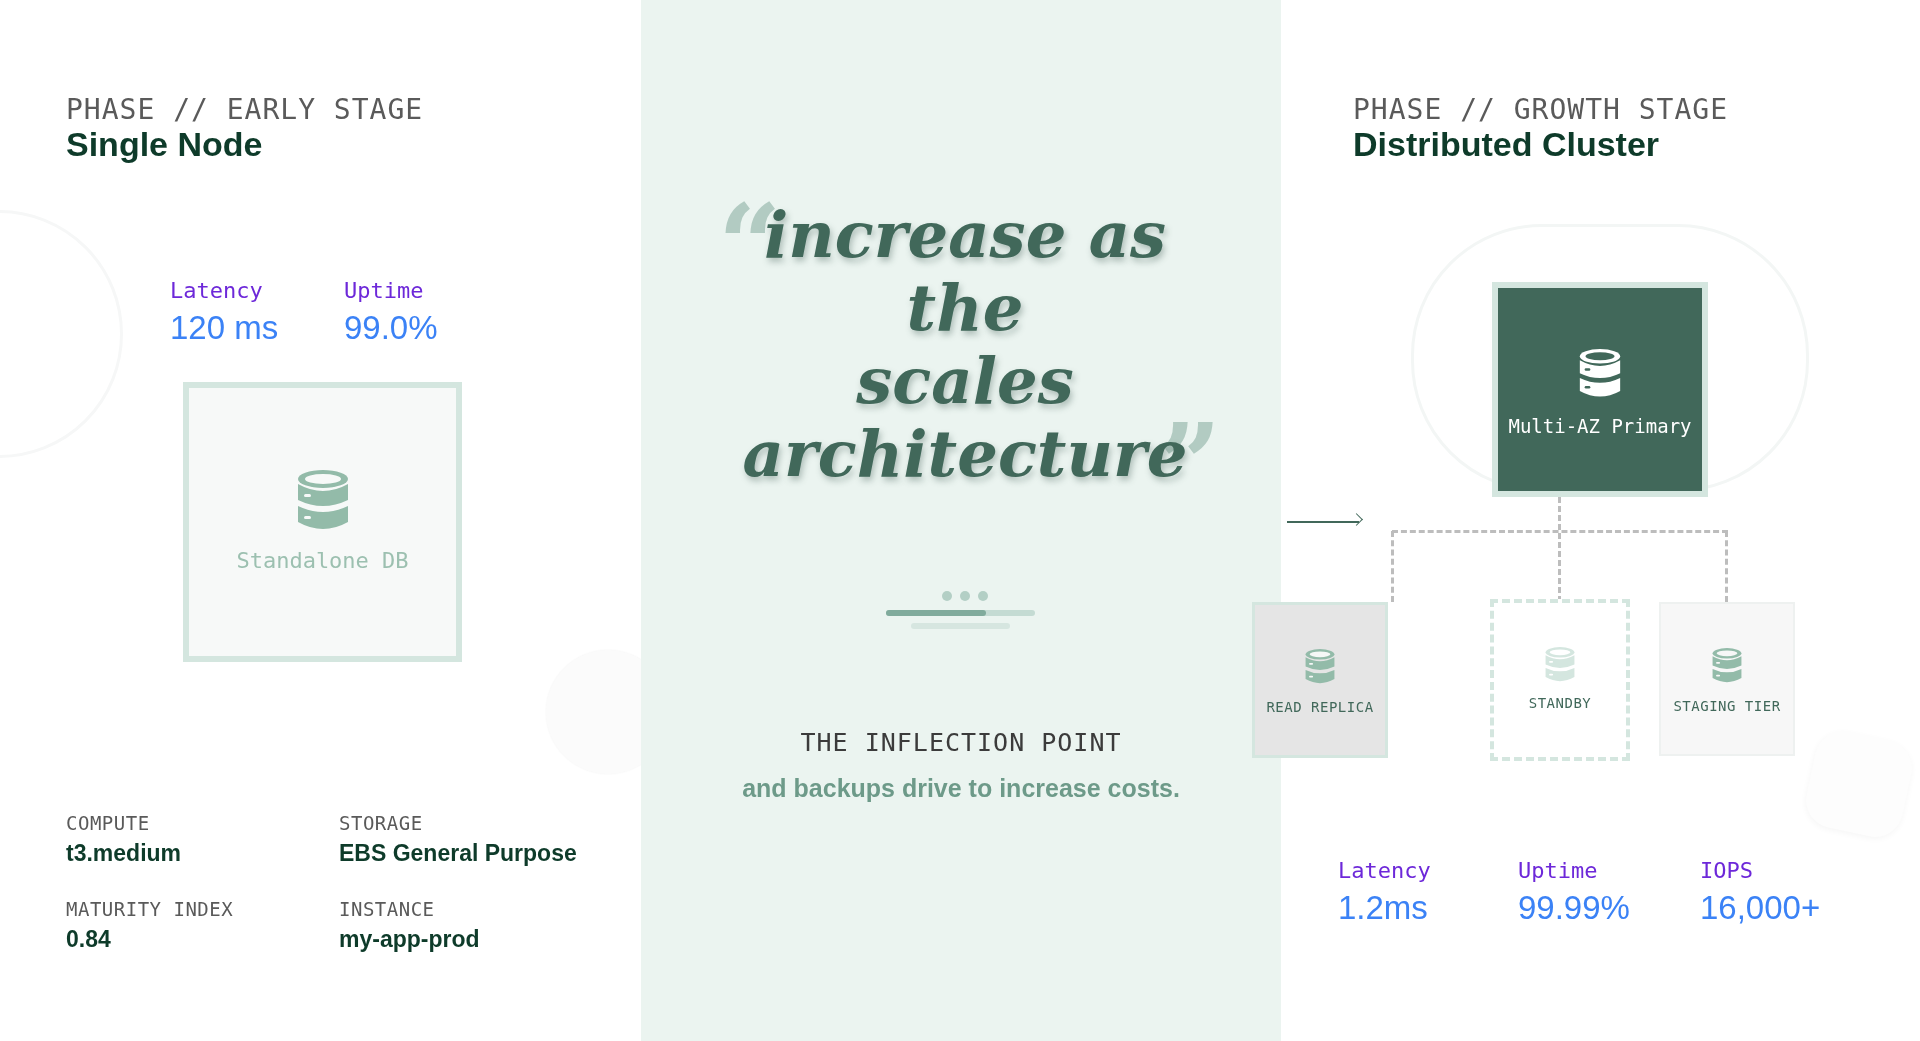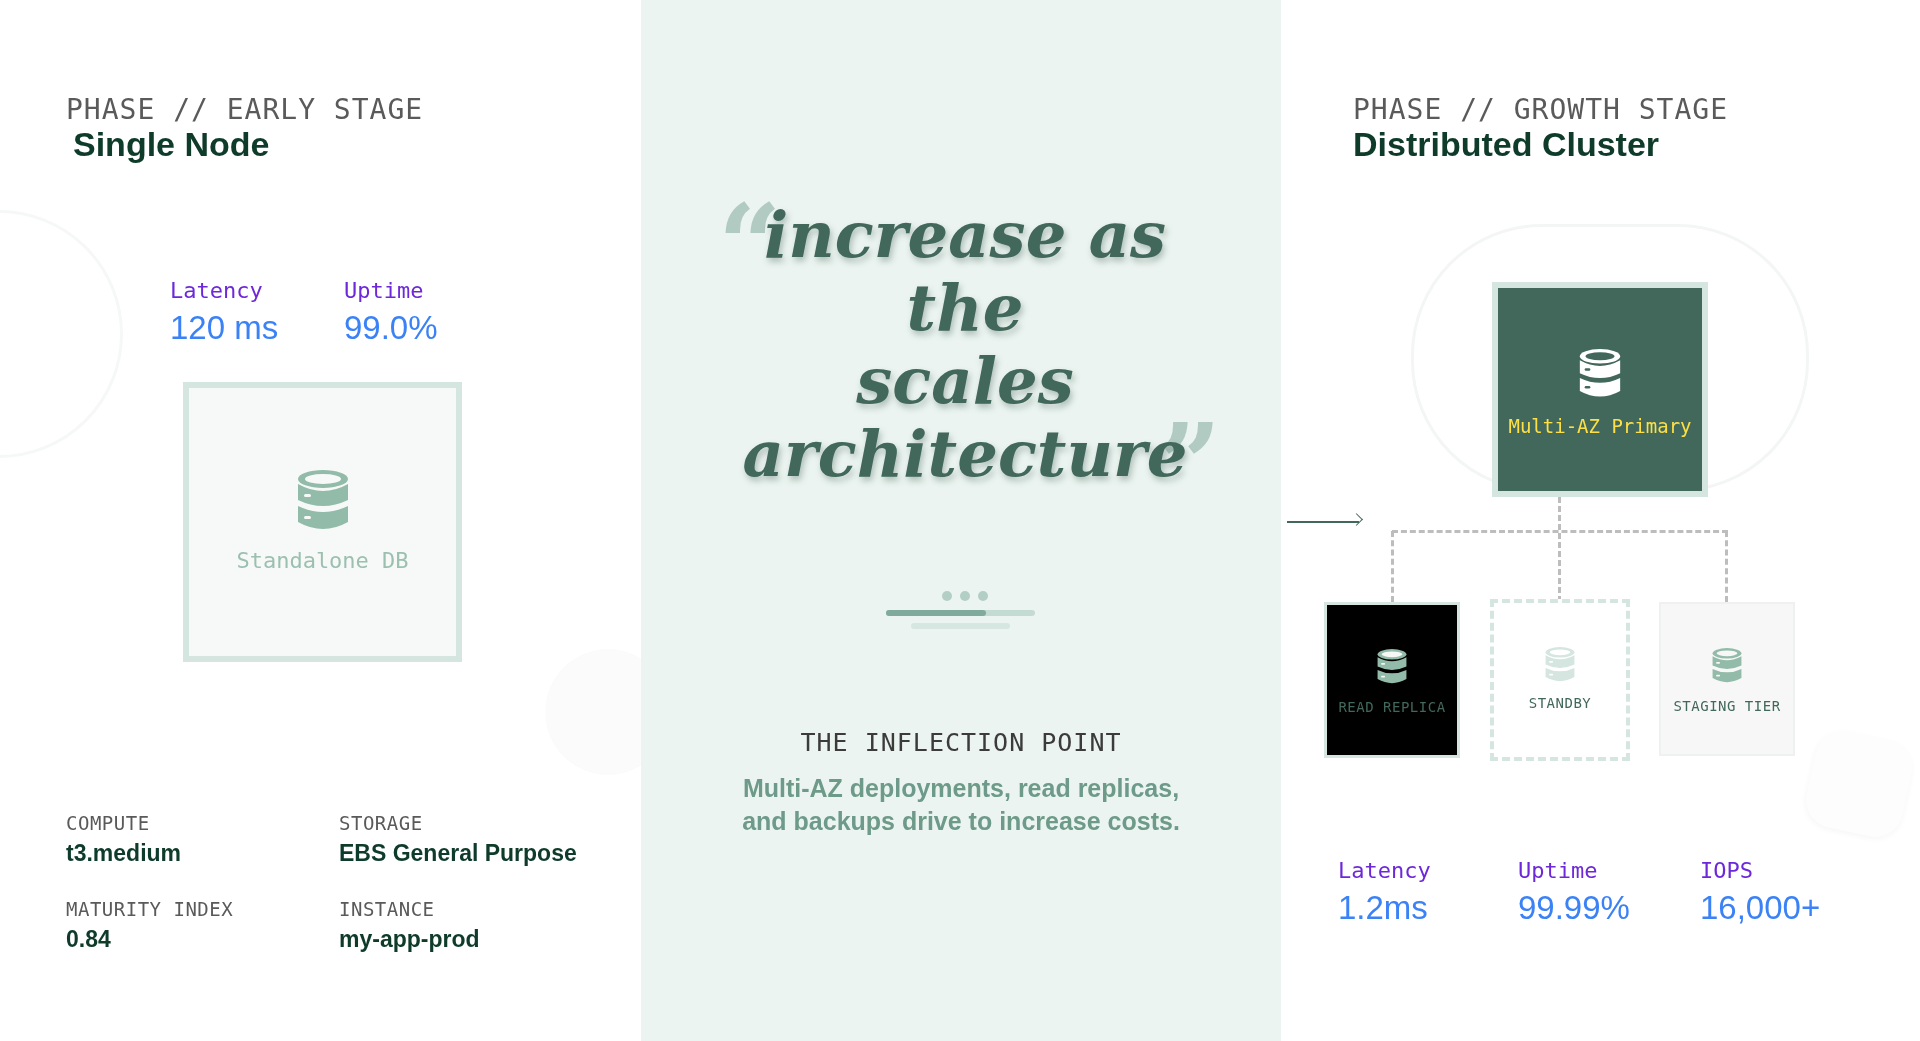--- a/index.html
+++ b/index.html
@@ -50,42 +50,42 @@
   .bar-under { left:911px; top:623px; width:99px; height:6px; border-radius:3px; background:#d6e6e0; }
 
   .inflection-title { left:641px; top:728px; width:640px; text-align:center; font-size:25px; color:#3b3b3b; letter-spacing:1px; }
   .inflection-body { left:641px; top:772px; width:640px; text-align:center; font-size:25px; line-height:33px; color:#6d9a89; font-family:"Liberation Sans", sans-serif; font-weight:bold; }
 
   
   .arrow-line { left:1287px; top:521px; width:72px; height:1.5px; background:#41685a; }
   .arrow-head { left:1352px; top:515px; width:8px; height:8px; border-top:1.5px solid #41685a; border-right:1.5px solid #41685a; transform:rotate(45deg); }
 
   .primary { left:1492px; top:282px; width:204px; height:203px; border:6px solid #d4e6df; background:#41685a; }
-  .primary-label { font-size:19px; color:#fde047; width:100%; text-align:center; }
+  .primary-label { font-size:19px; color:#ffffff; width:100%; text-align:center; }
 
   .dash-h { left:1392px; top:530px; width:336px; height:0; border-top:3px dashed #bdbdbd; }
   .dash-v { width:0; border-left:3px dashed #bdbdbd; }
 
   .child { top:602px; width:150px; height:150px; }
-  .child-replica { left:1324px; width:130px; border:3px solid #d4e6df; background:#000000; }
+  .child-replica { left:1252px; width:130px; border:3px solid #d4e6df; background:#e5e5e5; }
   .child-standby { left:1490px; top:599px; width:132px; height:154px; border:4px dashed #d4e6df; background:#ffffff; }
   .child-staging { left:1659px; width:132px; border:2px solid #eef1f0; background:#f7f7f7; }
   .child-label { font-size:14px; color:#41685a; width:100%; text-align:center; letter-spacing:0.5px; }
 </style>
 </head>
 <body>
 
 <div class="abs ring-left"></div>
 <div class="abs bubble-mid"></div>
 <div class="abs center-panel"></div>
 <div class="abs pill-right"></div>
 <div class="abs blob-right"></div>
 
 <div class="abs mono phase-label" style="left:66px; top:93px;">PHASE // EARLY STAGE</div>
-<div class="abs phase-title" style="left:66px; top:125px;margin-left:7px;">Single Node</div>
+<div class="abs phase-title" style="left:66px; top:125px;">Single Node</div>
 
 <div class="abs" style="left:170px; top:278px;">
   <div class="mono metric-label">Latency</div>
   <div class="metric-value" style="margin-top:6px;">120 ms</div>
 </div>
 <div class="abs" style="left:344px; top:278px;">
   <div class="mono metric-label">Uptime</div>
   <div class="metric-value" style="margin-top:6px;">99.0%</div>
 </div>
 
@@ -130,21 +130,20 @@
 <div class="abs dot" style="left:942px; top:591px;"></div>
 <div class="abs dot" style="left:960px; top:591px;"></div>
 <div class="abs dot" style="left:978px; top:591px;"></div>
 <div class="abs bar-track">
   <div class="abs bar-fill" id="bar-fill" style="width: 67%;"></div>
 </div>
 <div class="abs bar-under"></div>
 
 <div class="abs mono inflection-title">THE INFLECTION POINT</div>
 <div class="abs inflection-body">
-  <div>Multi-AZ deployments, read replicas,</div>
   <div>and backups drive to increase costs.</div>
 </div>
 
 <div class="abs mono phase-label" style="left:1353px; top:93px;">PHASE // GROWTH STAGE</div>
 <div class="abs phase-title" style="left:1353px; top:125px;">Distributed Cluster</div>
 
 <div class="abs arrow-line"></div>
 <div class="abs arrow-head"></div>
 
 <div class="abs primary">

